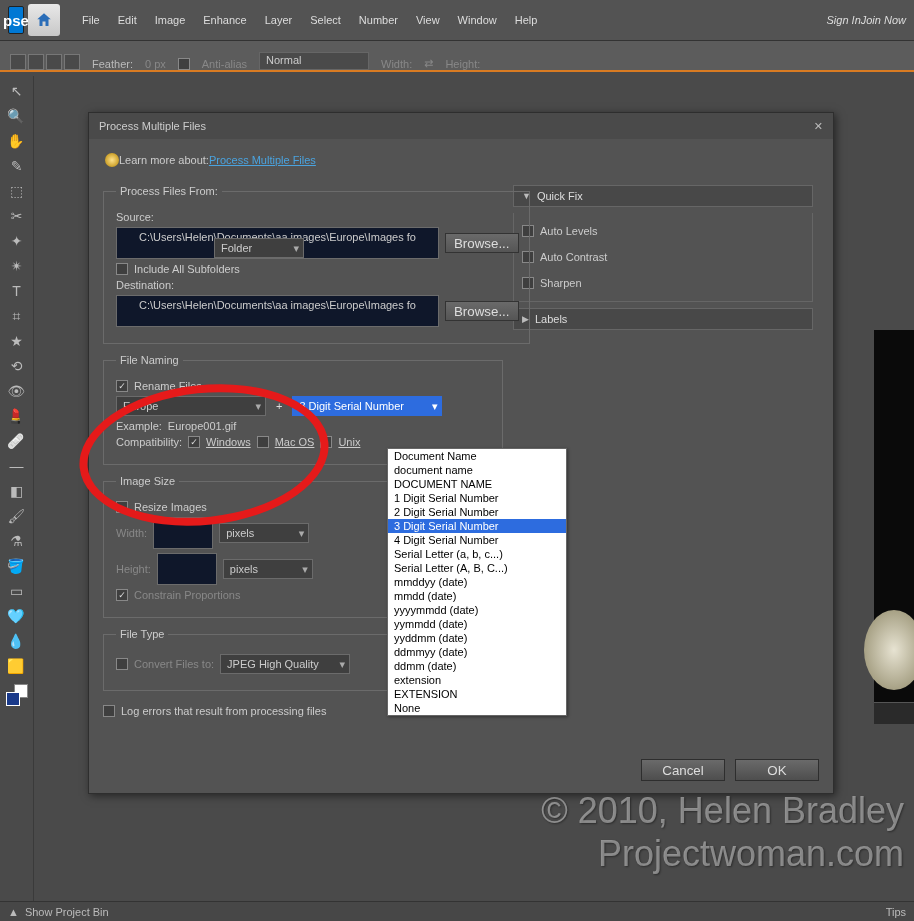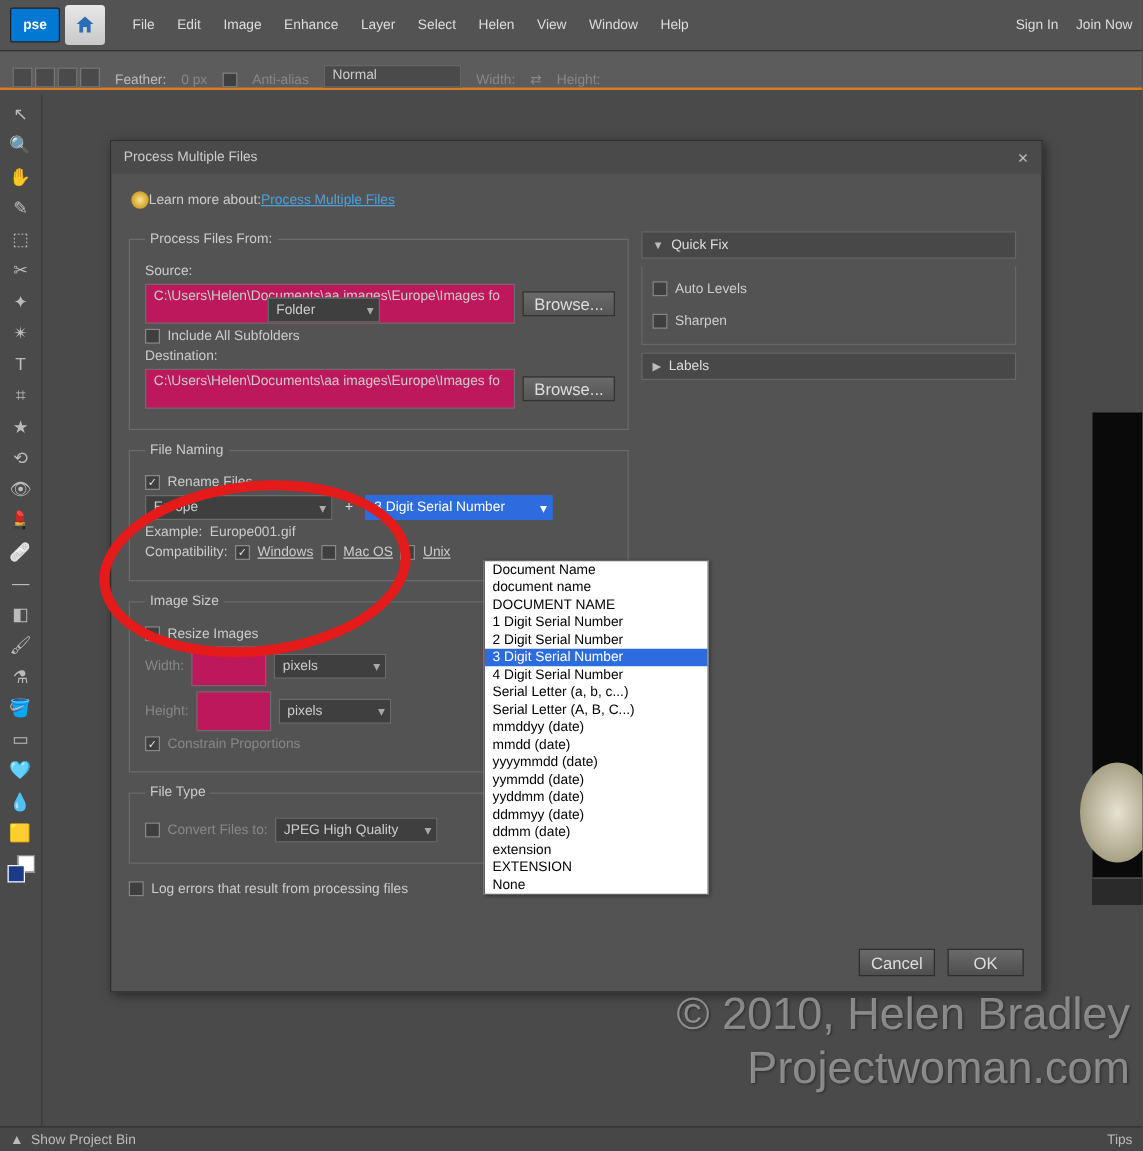--- a/index.html
+++ b/index.html
@@ -1,24 +1,24 @@
 <!DOCTYPE html>
 <html><head>
 <meta charset="utf-8">
 <style>
   * { box-sizing: border-box; margin: 0; padding: 0; font-family: Tahoma, Arial, sans-serif; }
   body { width: 914px; height: 921px; background: #4a4a4a; color: #ccc; font-size: 11px; overflow: hidden; position: relative; }
 
   
   .menubar { height: 40px; background: #535353; display: flex; align-items: center; padding: 0 8px; gap: 4px; }
-  .pse-logo { width: 40px; height: 28px; background: #0078d4; color: #fff; font-weight: bold; display: flex; align-items: center; justify-content: center; border-radius: 2px; font-size: 11px; border:1px solid #222;}
+  .pse-logo { width: 16px; height: 28px; background: #0078d4; color: #fff; font-weight: bold; display: flex; align-items: center; justify-content: center; border-radius: 2px; font-size: 15px; border:1px solid #222;}
   .home-btn { width: 32px; height: 32px; background: linear-gradient(#e8e8e8,#c8c8c8); border-radius: 3px; display:flex; align-items:center; justify-content:center; margin-right:10px; }
   .menubar .menu-items { display: flex; gap: 2px; }
   .menubar .menu-item { padding: 6px 8px; color: #ddd; cursor: pointer; }
-  .menubar .right { margin-left: auto; display: flex; gap: 14px; color: #ddd; }
+  .menubar .right { margin-left: auto; display: flex; color: #ddd; font-style: italic; }
 
   
   .optionsbar { height: 32px; background: #5c5c5c; border-top: 1px solid #333; border-bottom: 2px solid #d97b22; display: flex; align-items: flex-end; padding: 0 10px; gap: 12px; }
   .marquee-icons { display:flex; gap:2px; }
   .mi { width:16px; height:16px; border:1px solid #777; background:#4a4a4a; }
   .opt-label { color:#bbb; }
   .opt-val { color:#888; }
   .opt-select { background:#4a4a4a; border:1px solid #666; color:#ccc; padding:1px 6px; width:110px; height:18px;}
   .swap-icon { color:#888; }
 
@@ -40,36 +40,36 @@
 
   .cols { display:flex; gap:10px; }
   .left-col { width:400px; display:flex; flex-direction:column; gap:10px; }
   .right-col { width:300px; display:flex; flex-direction:column; gap:6px; }
 
   fieldset.group { border:1px solid #6b6b6b; padding:10px 10px 12px 12px; position:relative; }
   fieldset.group > legend { color:#ccc; padding:0 4px; font-size:11px; }
 
   .row { display:flex; align-items:center; gap:6px; margin:4px 0; }
   .label { color:#ccc; }
-  .path-input { flex:1; background:#be185d; border:1px solid #6b6b6b; color:#ccc; padding:3px 6px; height:32px; overflow:hidden; white-space:nowrap; text-overflow:ellipsis;}
+  .path-input { flex:1; background:#0f172a; border:1px solid #6b6b6b; color:#ccc; padding:3px 22px; height:32px; overflow:hidden; white-space:nowrap; text-overflow:ellipsis;}
   .btn { background:linear-gradient(#6a6a6a,#555); border:1px solid #333; color:#ddd; padding:2px 8px; height:20px; cursor:pointer; }
   .chk { width:12px; height:12px; border:1px solid #888; background:#3f3f3f; display:inline-flex; align-items:center; justify-content:center; }
   .chk.checked::after { content:"✓"; color:#ddd; font-size:9px; line-height:1; }
   .sel { background:#3f3f3f; border:1px solid #6b6b6b; color:#ccc; height:20px; padding:0 18px 0 6px; position:relative; display:flex; align-items:center;}
   .sel::after { content:"▾"; position:absolute; right:4px; color:#aaa; }
   .mini { width:90px; }
   .disabled { color:#888; }
 
   
   .acc-head { background:#484848; border:1px solid #666; height:22px; display:flex; align-items:center; padding:0 8px; color:#ddd; cursor:pointer;}
   .acc-body { border:1px solid #666; border-top:none; padding:8px; display:flex; flex-direction:column; gap:6px; }
   .tri { margin-right:6px; color:#bbb; font-size:9px; }
 
   .dialog-buttons { position:absolute; bottom:12px; right:14px; display:flex; gap:10px; }
-  .dlg-btn { width:61px; height:22px; background:linear-gradient(#6a6a6a,#4e4e4e); border:1px solid #2e2e2e; color:#ddd; cursor:pointer; }
+  .dlg-btn { width:84px; height:22px; background:linear-gradient(#6a6a6a,#4e4e4e); border:1px solid #2e2e2e; color:#ddd; cursor:pointer; }
 
   
   .dropdown { position:absolute; top:335px; left:298px; width:180px; background:#fff; border:1px solid #666; z-index:10; box-shadow:1px 1px 3px rgba(0,0,0,.4);}
   .dropdown .opt { padding:1px 6px; color:#000; font-size:11px; cursor:pointer; white-space:nowrap;}
   .dropdown .opt.sel-opt { background:#2d6cdf; color:#fff; }
 
   
   .anno { position:absolute; border:8px solid #e51a1a; border-radius:50%; width:250px; height:140px; top:272px; left:-10px; transform:rotate(-6deg); pointer-events:none; z-index:11;}
 
   
@@ -99,21 +99,21 @@
         <path fill="#2a6db8" d="M12 3l9 8h-3v9h-4v-6h-4v6H6v-9H3z"></path>
       </svg>
   </div>
   <div class="menu-items">
     <span class="menu-item">File</span>
     <span class="menu-item">Edit</span>
     <span class="menu-item">Image</span>
     <span class="menu-item">Enhance</span>
     <span class="menu-item">Layer</span>
     <span class="menu-item">Select</span>
-    <span class="menu-item">Helen</span>
+    <span class="menu-item">Number</span>
     <span class="menu-item">View</span>
     <span class="menu-item">Window</span>
     <span class="menu-item">Help</span>
   </div>
   <div class="right">
     <span>Sign In</span>
     <span>Join Now</span>
   </div>
 </div>
 
@@ -276,20 +276,24 @@
             <span class="tri">▼</span>
             <span>Quick Fix</span>
           </div>
         <div class="acc-body">
           <div class="row">
               <span class="chk"></span>
               <span>Auto Levels</span>
             </div>
           <div class="row">
               <span class="chk"></span>
+              <span>Auto Contrast</span>
+            </div>
+          <div class="row">
+              <span class="chk"></span>
               <span>Sharpen</span>
             </div>
         </div>
         <div class="acc-head">
             <span class="tri">▶</span>
             <span>Labels</span>
           </div>
       </div>
     </div>
   </div>

